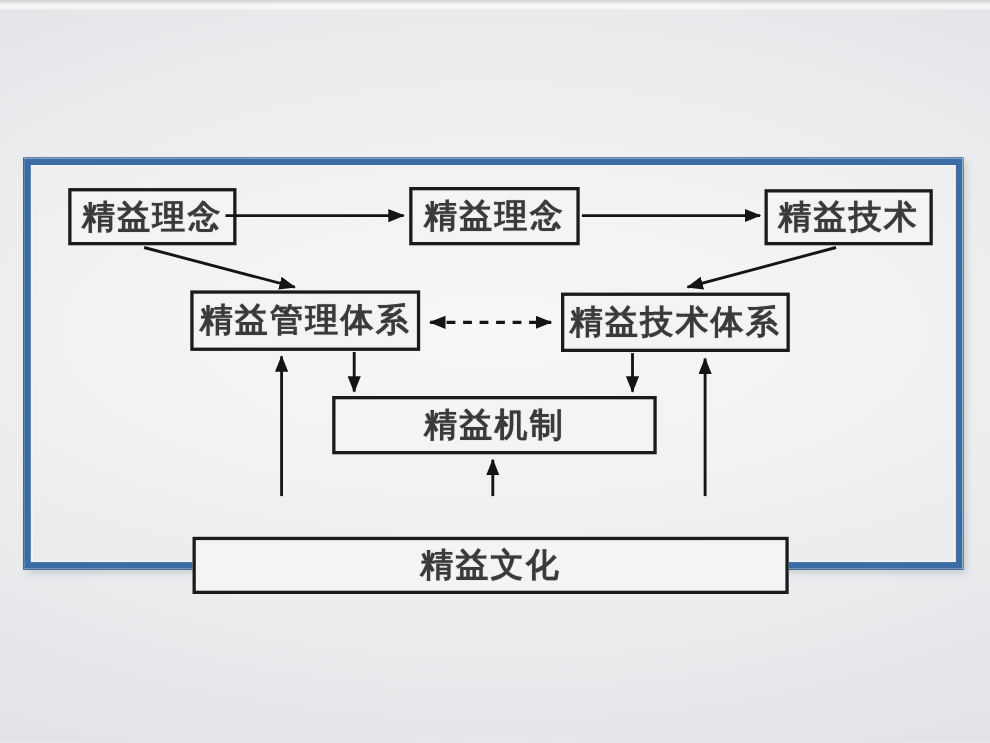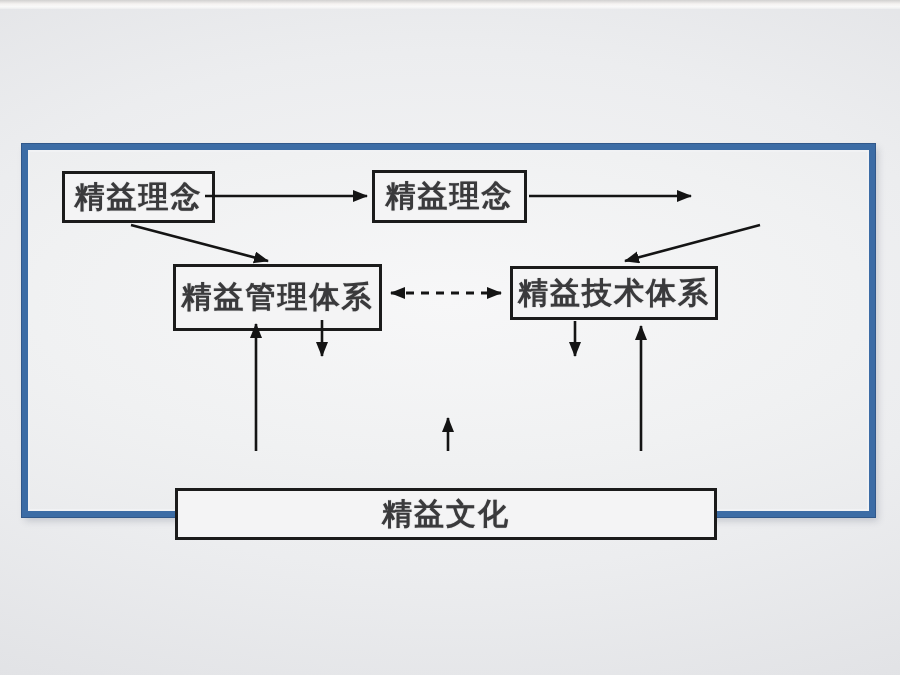--- a/index.html
+++ b/index.html
@@ -30,46 +30,52 @@
     background:#f4f4f5;
     display:flex;align-items:center;justify-content:center;
     color:#3a3a3c;
     font-size:30px;font-weight:bold;letter-spacing:2px;
     text-shadow:0 0 1px rgba(90,90,90,.55);
     white-space:nowrap;
   }
   .n-concept   {left:62px; top:171px; width:153px; height:52px;}
   .n-method    {left:372px;top:170px; width:155px; height:53px;}
   .n-technology{left:695px;top:172px; width:153px; height:51px;}
-  .n-mgmt      {left:173px;top:264px; width:209px; height:67px;}
+  .n-mgmt      {left:173px;top:264px; width:209px; height:55px;}
   .n-techsys   {left:510px;top:266px; width:208px; height:54px;}
   .n-mechanism {left:302px;top:360px; width:295px; height:53px;}
   .n-culture   {left:175px;top:452px; width:542px; height:52px;margin-top:36px;}
   svg.arrows{position:absolute;left:0;top:0;pointer-events:none;}
 </style>
 </head>
 <body>
 
 <div class="canvas">
 
   <div class="top-band"></div>
 
   <div class="frame"></div>
 
   <div class="node n-concept">
     <span>精益理念</span>
   </div>
   <div class="node n-method">
     <span>精益理念</span>
   </div>
+  <div class="node n-technology">
+    <span>精益技术</span>
+  </div>
   <div class="node n-mgmt">
     <span>精益管理体系</span>
   </div>
   <div class="node n-techsys">
     <span>精益技术体系</span>
+  </div>
+  <div class="node n-mechanism">
+    <span>精益机制</span>
   </div>
   <div class="node n-culture">
     <span>精益文化</span>
   </div>
 
   <svg class="arrows" width="900" height="675" viewBox="0 0 900 675">
     <defs>
       <marker id="ah" markerUnits="userSpaceOnUse" markerWidth="16" markerHeight="14" refX="14" refY="6" orient="auto-start-reverse">
         <path d="M0,0 L15,6 L0,12 Z" fill="#141414"></path>
       </marker>

